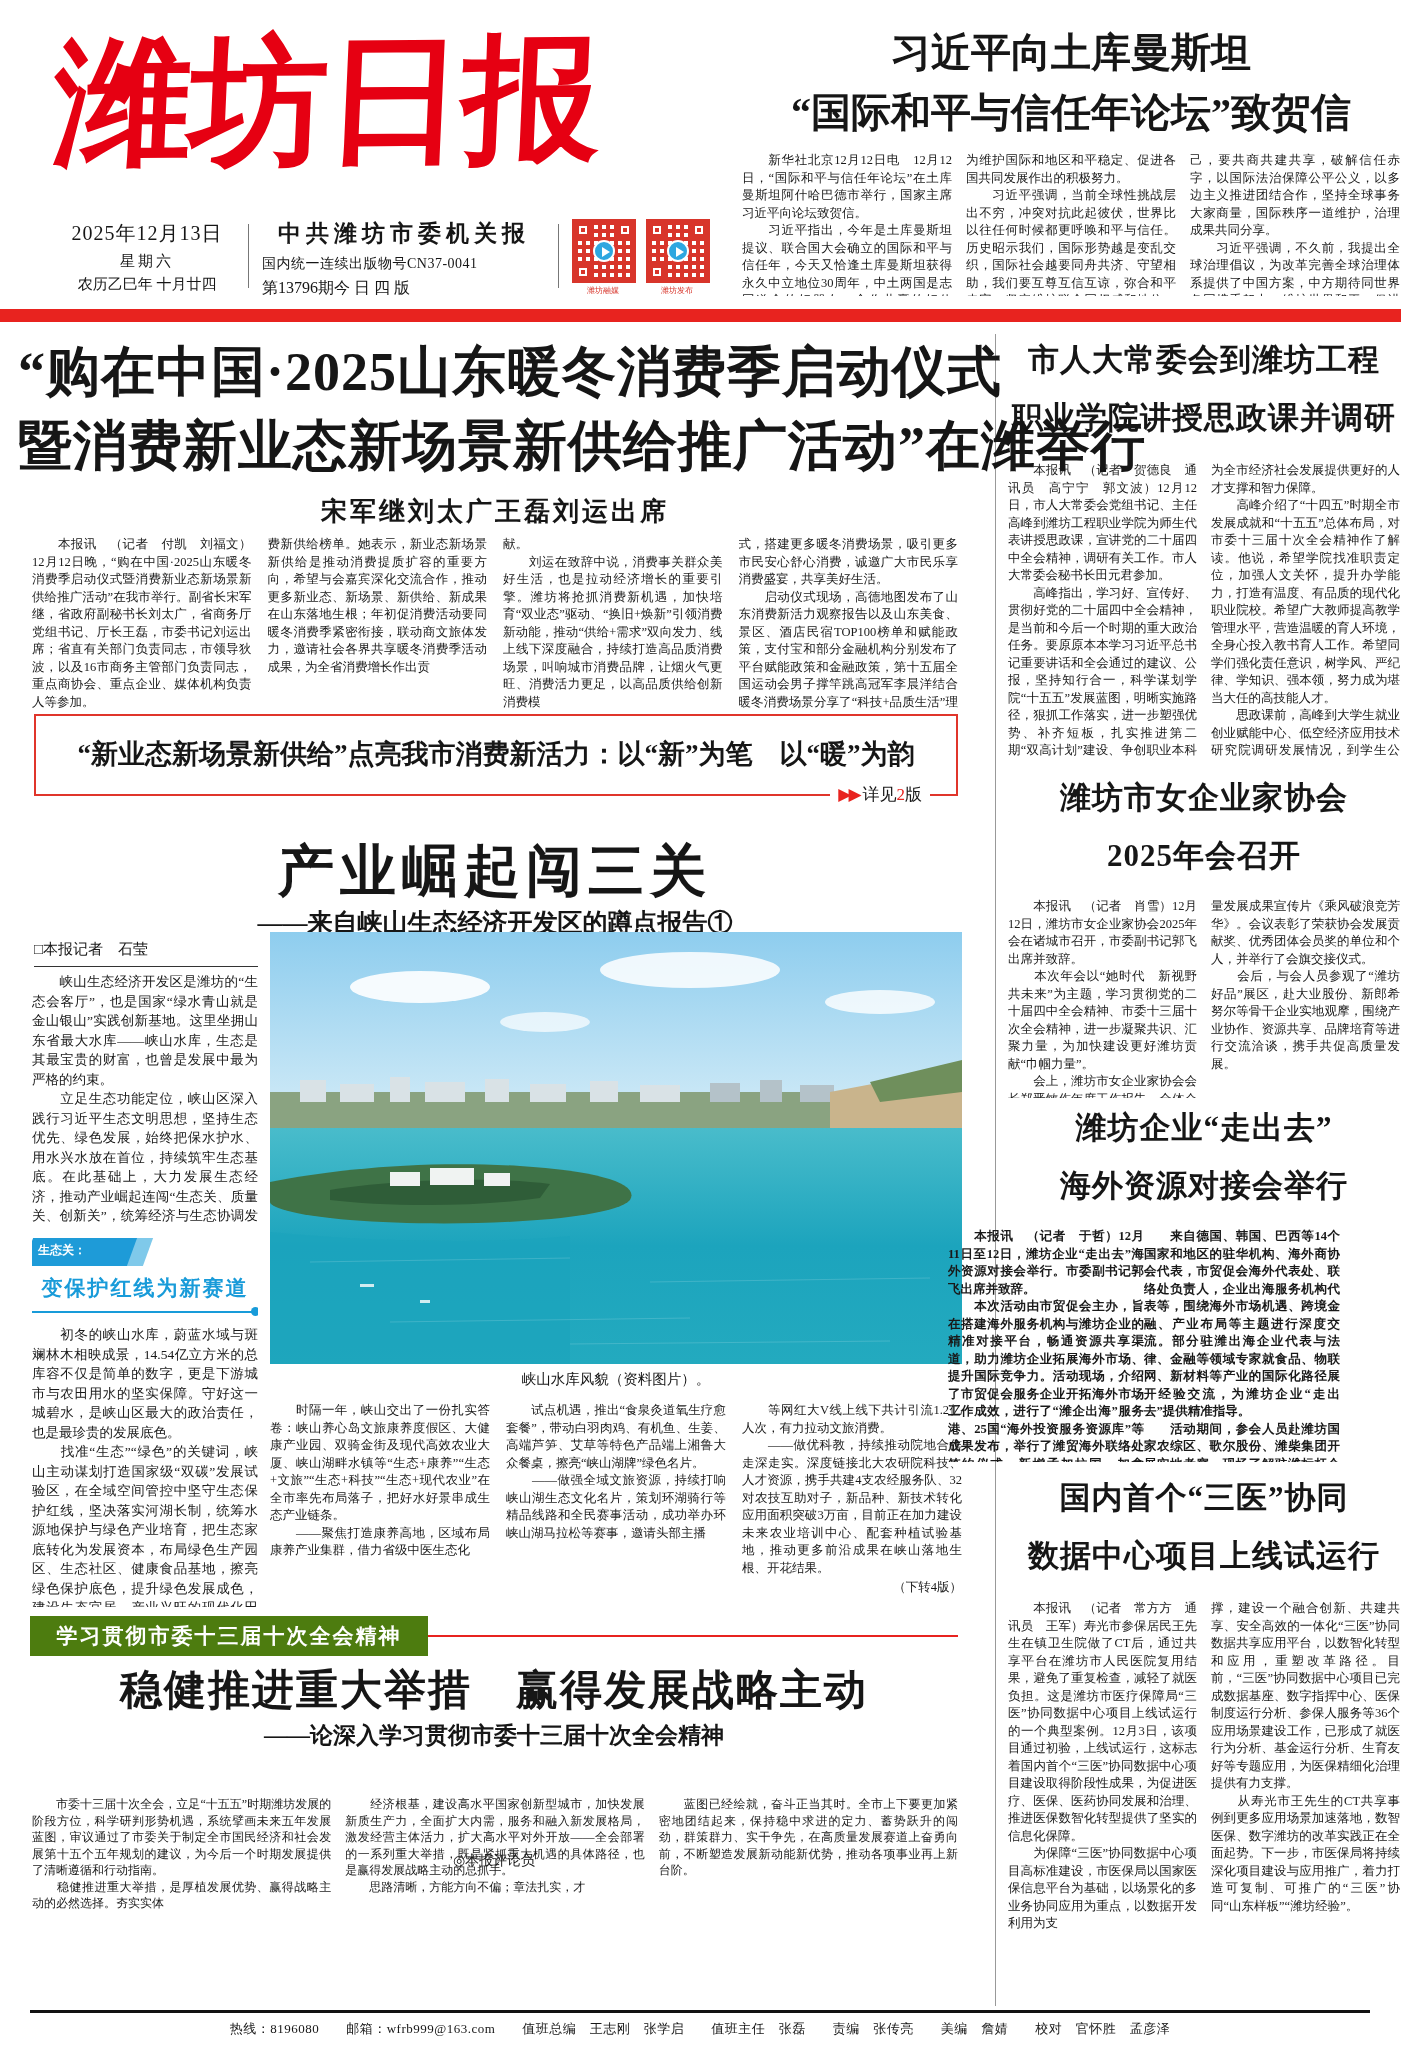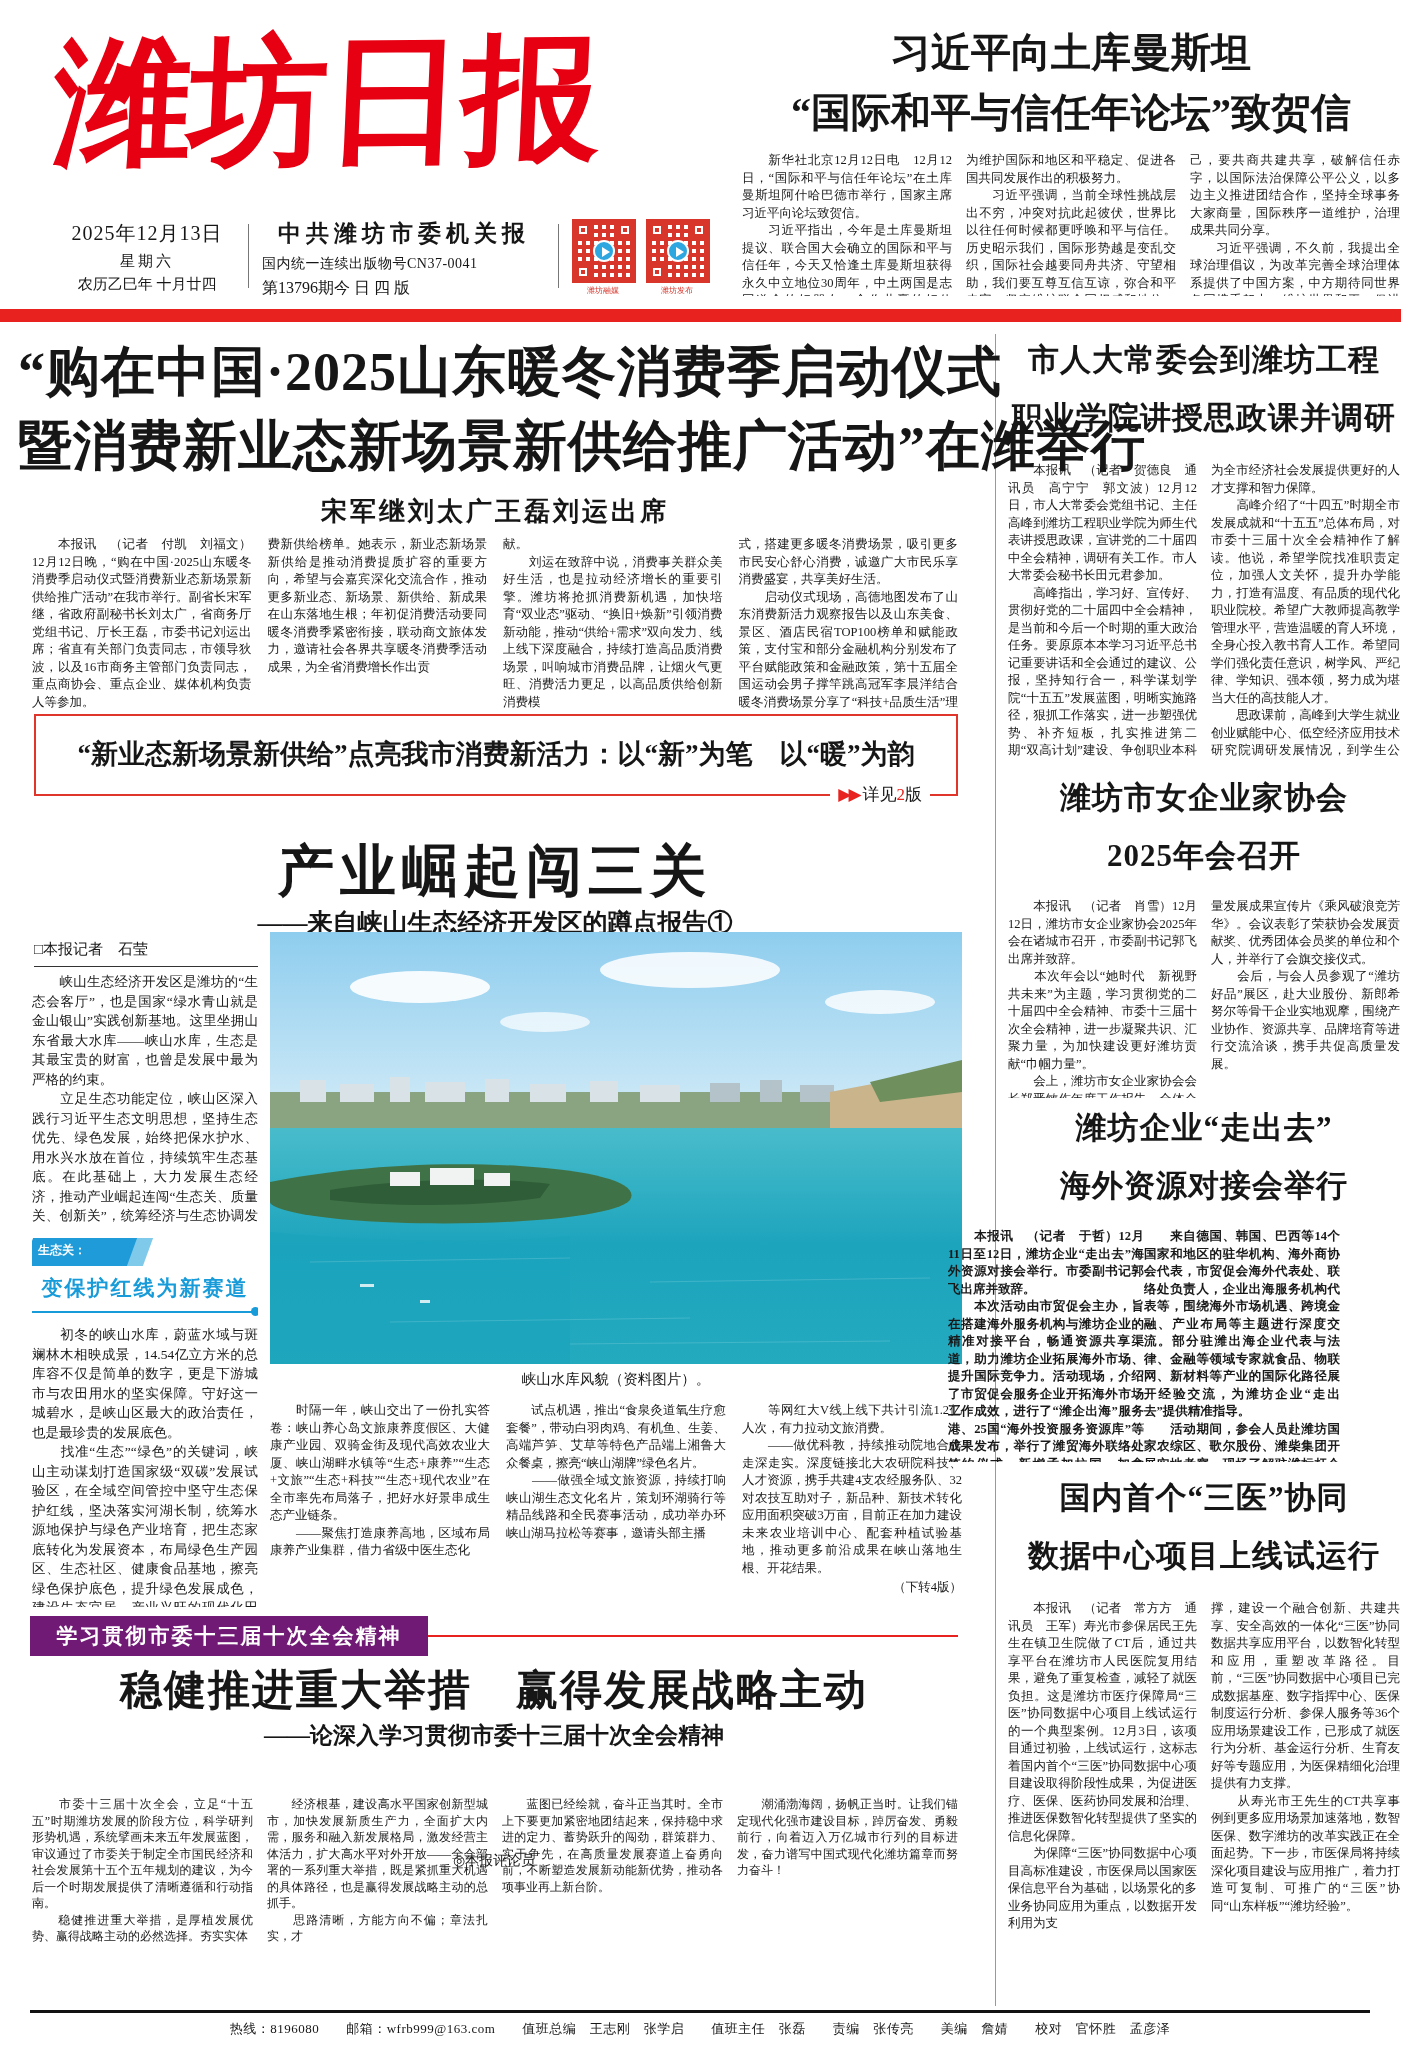--- a/index.html
+++ b/index.html
@@ -55,21 +55,21 @@
   .eco-badge{position:relative;height:30px;margin:14px 0 6px -4px;width:150px;}
   .eco-badge .bg{position:absolute;left:0;top:0;width:108px;height:28px;background:#1e9bd8;transform:skewX(-20deg);}
   .eco-badge .bg2{position:absolute;left:104px;top:0;width:16px;height:28px;background:#7fc9ea;transform:skewX(-20deg);}
   .eco-badge .label{position:absolute;left:10px;top:4px;color:#fff;font-weight:700;font-size:12px;}
   .sec-title{color:#189bd9;font-size:21px;font-weight:800;text-align:center;letter-spacing:2px;}
   .sec-rule{position:relative;height:2px;background:#189bd9;margin-top:9px;}
   .sec-rule .dot{position:absolute;right:-2px;top:-4px;width:9px;height:9px;border-radius:50%;background:#189bd9;}
   .caption{font-size:14.5px;}
   .jump{text-align:right;font-size:12.5px;margin-top:2px;}
   
-  .edbanner{background:#701a75;color:#fff;font-size:21px;font-weight:700;line-height:40px;letter-spacing:2px;}
+  .edbanner{background:#4d7c0f;color:#fff;font-size:21px;font-weight:700;line-height:40px;letter-spacing:2px;}
   .edline{background:#e8231f;height:2px;}
   .ed-h{font-size:42px;letter-spacing:2px;}
   .ed-sub{font-size:23px;font-weight:700;}
   .ed-author{font-size:14px;}
   
   .r-h{font-size:31px;line-height:40px;letter-spacing:1px;}
   .footer-rule{background:#111;}
   .footer{font-size:13px;letter-spacing:0.5px;}
 </style>
 </head>
@@ -259,21 +259,20 @@
   <div class="abs edline" style="left:428px;top:1635px;width:530px;"></div>
   <div class="abs serifB ed-h center" style="left:30px;top:1662px;width:928px;">稳健推进重大举措　赢得发展战略主动</div>
   <div class="abs ed-sub center" style="left:30px;top:1720px;width:928px;">——论深入学习贯彻市委十三届十次全会精神</div>
   <div class="abs ed-author center" style="left:30px;top:1852px;width:928px;">◎本报评论员</div>
   <div class="abs cols" style="left:32px;top:1784px;width:926px;height:220px;gap:14px;margin-top:12px;">
     <div class="col cjk tiny">　　市委十三届十次全会，立足“十五五”时期潍坊发展的阶段方位，科学研判形势机遇，系统擘画未来五年发展蓝图，审议通过了市委关于制定全市国民经济和社会发展第十五个五年规划的建议，为今后一个时期发展提供了清晰遵循和行动指南。
 　　稳健推进重大举措，是厚植发展优势、赢得战略主动的必然选择。夯实实体</div>
     <div class="col cjk tiny">　　经济根基，建设高水平国家创新型城市，加快发展新质生产力，全面扩大内需，服务和融入新发展格局，激发经营主体活力，扩大高水平对外开放——全会部署的一系列重大举措，既是紧抓重大机遇的具体路径，也是赢得发展战略主动的总抓手。
 　　思路清晰，方能方向不偏；章法扎实，才</div>
     <div class="col cjk tiny">　　蓝图已经绘就，奋斗正当其时。全市上下要更加紧密地团结起来，保持稳中求进的定力、蓄势跃升的闯劲，群策群力、实干争先，在高质量发展赛道上奋勇向前，不断塑造发展新动能新优势，推动各项事业再上新台阶。</div>
-    <div class="col cjk tiny">　　潮涌渤海阔，扬帆正当时。让我们锚定现代化强市建设目标，踔厉奋发、勇毅前行，向着迈入万亿城市行列的目标进发，奋力谱写中国式现代化潍坊篇章而努力奋斗！</div>
   </div>
 
   <div class="abs serifB r-h center" style="left:1008px;top:340px;width:392px;">市人大常委会到潍坊工程</div>
   <div class="abs serifB r-h center" style="left:1008px;top:398px;width:392px;">职业学院讲授思政课并调研</div>
   <div class="abs cols" style="left:1008px;top:462px;width:392px;height:294px;gap:14px;">
     <div class="col cjk small">　　本报讯　（记者　贺德良　通讯员　高宁宁　郭文波）12月12日，市人大常委会党组书记、主任高峰到潍坊工程职业学院为师生代表讲授思政课，宣讲党的二十届四中全会精神，调研有关工作。市人大常委会秘书长田元君参加。
 　　高峰指出，学习好、宣传好、贯彻好党的二十届四中全会精神，是当前和今后一个时期的重大政治任务。要原原本本学习习近平总书记重要讲话和全会通过的建议、公报，坚持知行合一，科学谋划学院“十五五”发展蓝图，明晰实施路径，狠抓工作落实，进一步塑强优势、补齐短板，扎实推进第二期“双高计划”建设、争创职业本科学校，</div>
     <div class="col cjk small">为全市经济社会发展提供更好的人才支撑和智力保障。
 　　高峰介绍了“十四五”时期全市发展成就和“十五五”总体布局，对市委十三届十次全会精神作了解读。他说，希望学院找准职责定位，加强人文关怀，提升办学能力，打造有温度、有品质的现代化职业院校。希望广大教师提高教学管理水平，营造温暖的育人环境，全身心投入教书育人工作。希望同学们强化责任意识，树学风、严纪律、学知识、强本领，努力成为堪当大任的高技能人才。
 　　思政课前，高峰到大学生就业创业赋能中心、低空经济应用技术研究院调研发展情况，到学生公寓、餐厅调研校园安全工作。</div>

